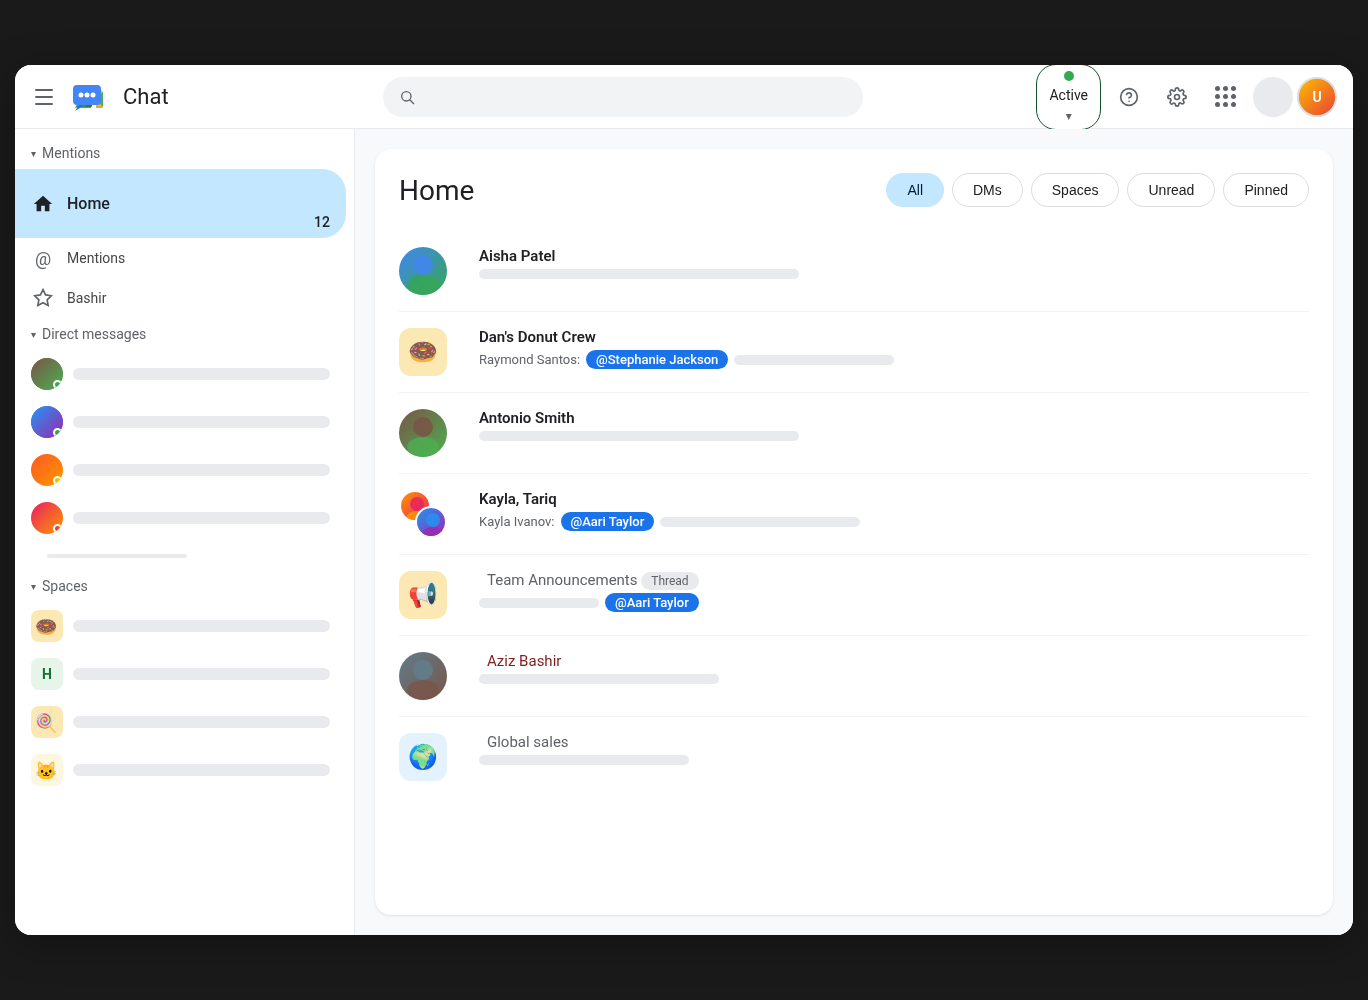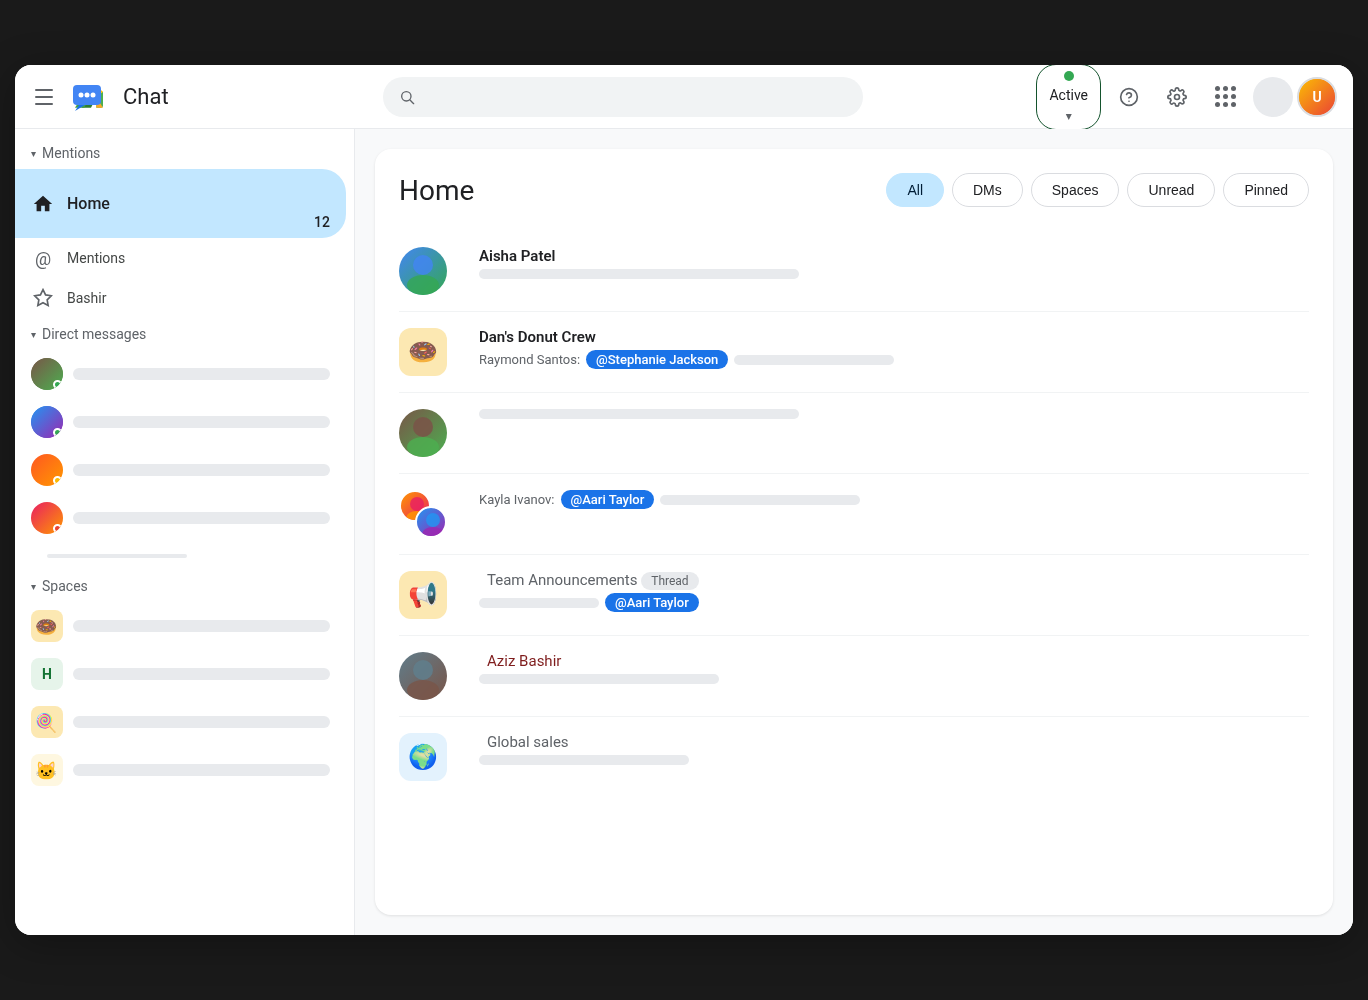--- a/index.html
+++ b/index.html
@@ -718,20 +718,21 @@
           </div>
 
           <div class="chat-list-item">
             <div class="chat-avatar av-antonio">
               <svg viewBox="0 0 48 48" width="48" height="48">
                 <circle cx="24" cy="18" r="10" fill="#795548" opacity="0.9"></circle>
                 <ellipse cx="24" cy="38" rx="16" ry="10" fill="#4caf50" opacity="0.8"></ellipse>
               </svg>
             </div>
             <div class="chat-info">
+              <div class="chat-name">Antonio Smith</div>
               <div class="chat-preview">
                 <div class="preview-bar long"></div>
               </div>
             </div>
           </div>
 
           <div class="chat-list-item">
             <div class="chat-avatar-group">
               <div class="av1" style="background:linear-gradient(135deg,#ff9800,#e91e63);">
                 <svg viewBox="0 0 32 32" width="32" height="32">
@@ -740,20 +741,21 @@
                 </svg>
               </div>
               <div class="av2" style="background:linear-gradient(135deg,#2196f3,#9c27b0);">
                 <svg viewBox="0 0 32 32" width="32" height="32">
                   <circle cx="16" cy="12" r="7" fill="#2196f3" opacity="0.8"></circle>
                   <ellipse cx="16" cy="26" rx="11" ry="7" fill="#9c27b0" opacity="0.8"></ellipse>
                 </svg>
               </div>
             </div>
             <div class="chat-info">
+              <div class="chat-name">Kayla, Tariq</div>
               <div class="chat-preview">
                 <span class="preview-sender">Kayla Ivanov:</span>
                 <span class="mention-chip">@Aari Taylor</span>
                 <div class="preview-bar" style="width:200px;"></div>
               </div>
             </div>
           </div>
 
           <div class="chat-list-item">
             <div class="chat-avatar" style="background:#fce8b2; font-size:24px; border-radius:12px;">📢</div>

